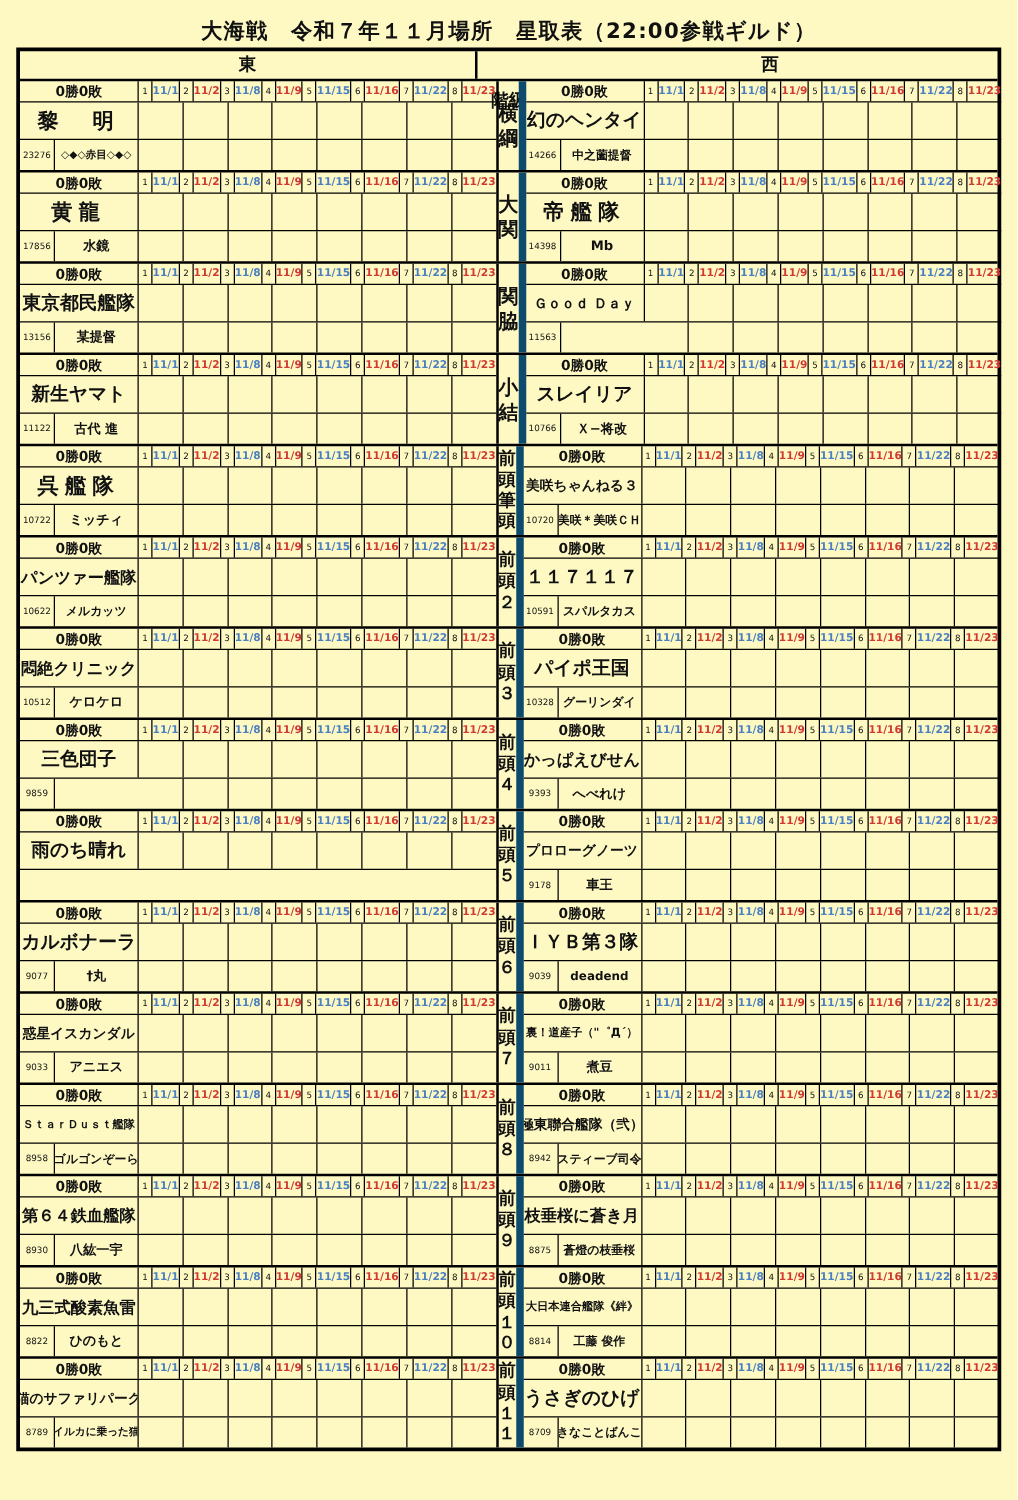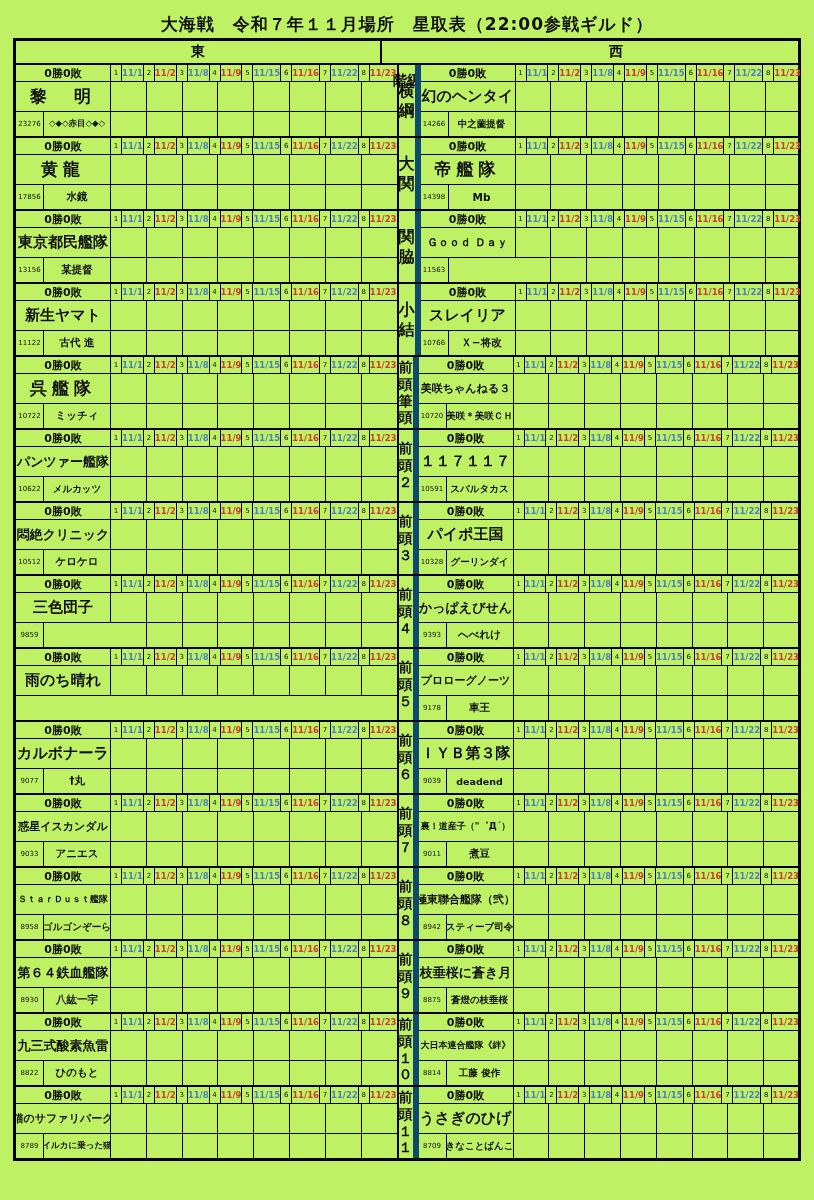--- a/index.html
+++ b/index.html
@@ -1,17 +1,17 @@
 <!DOCTYPE html>
 <html><head>
 <meta charset="utf-8">
 <style>
   * { box-sizing: border-box; margin: 0; padding: 0; }
   html,body { width: 814px; background: #fff; font-family: "DejaVu Sans", "Liberation Sans", sans-serif; color: #111; }
-  .page { width: 814px; height: 1200px; background: #bef264; position: relative; }
+  .page { width: 814px; height: 1200px; background: #fef9c3; position: relative; }
   .title { text-align: center; font-weight: bold; font-size: 17px; padding-top: 13px; height: 38px; letter-spacing: 1px; }
   .table { margin: 0 13px; border: 3px solid #000; }
   .header-row { display: flex; height: 24px; border-bottom: 2px solid #000; font-weight: bold; font-size: 14px; }
   .header-row > div { display: flex; align-items: center; justify-content: center; }
   .h-side { flex: 1; }
   .h-east { border-right: 2px solid #000; }
   .h-rank { width: 52px; border-right: 2px solid #000; margin-top: 40px; }
   .rank-row { display: flex; border-bottom: 2px solid #000; }
   .rank-row:last-child { border-bottom: none; }
   .rank-cell { width: 52px; border-left: 0; border-right: 6px solid #0c4a6e; display: flex; flex-direction: column; align-items: center; justify-content: center; font-weight: bold; font-size: 16px; line-height: 1.2; text-align: center; }

